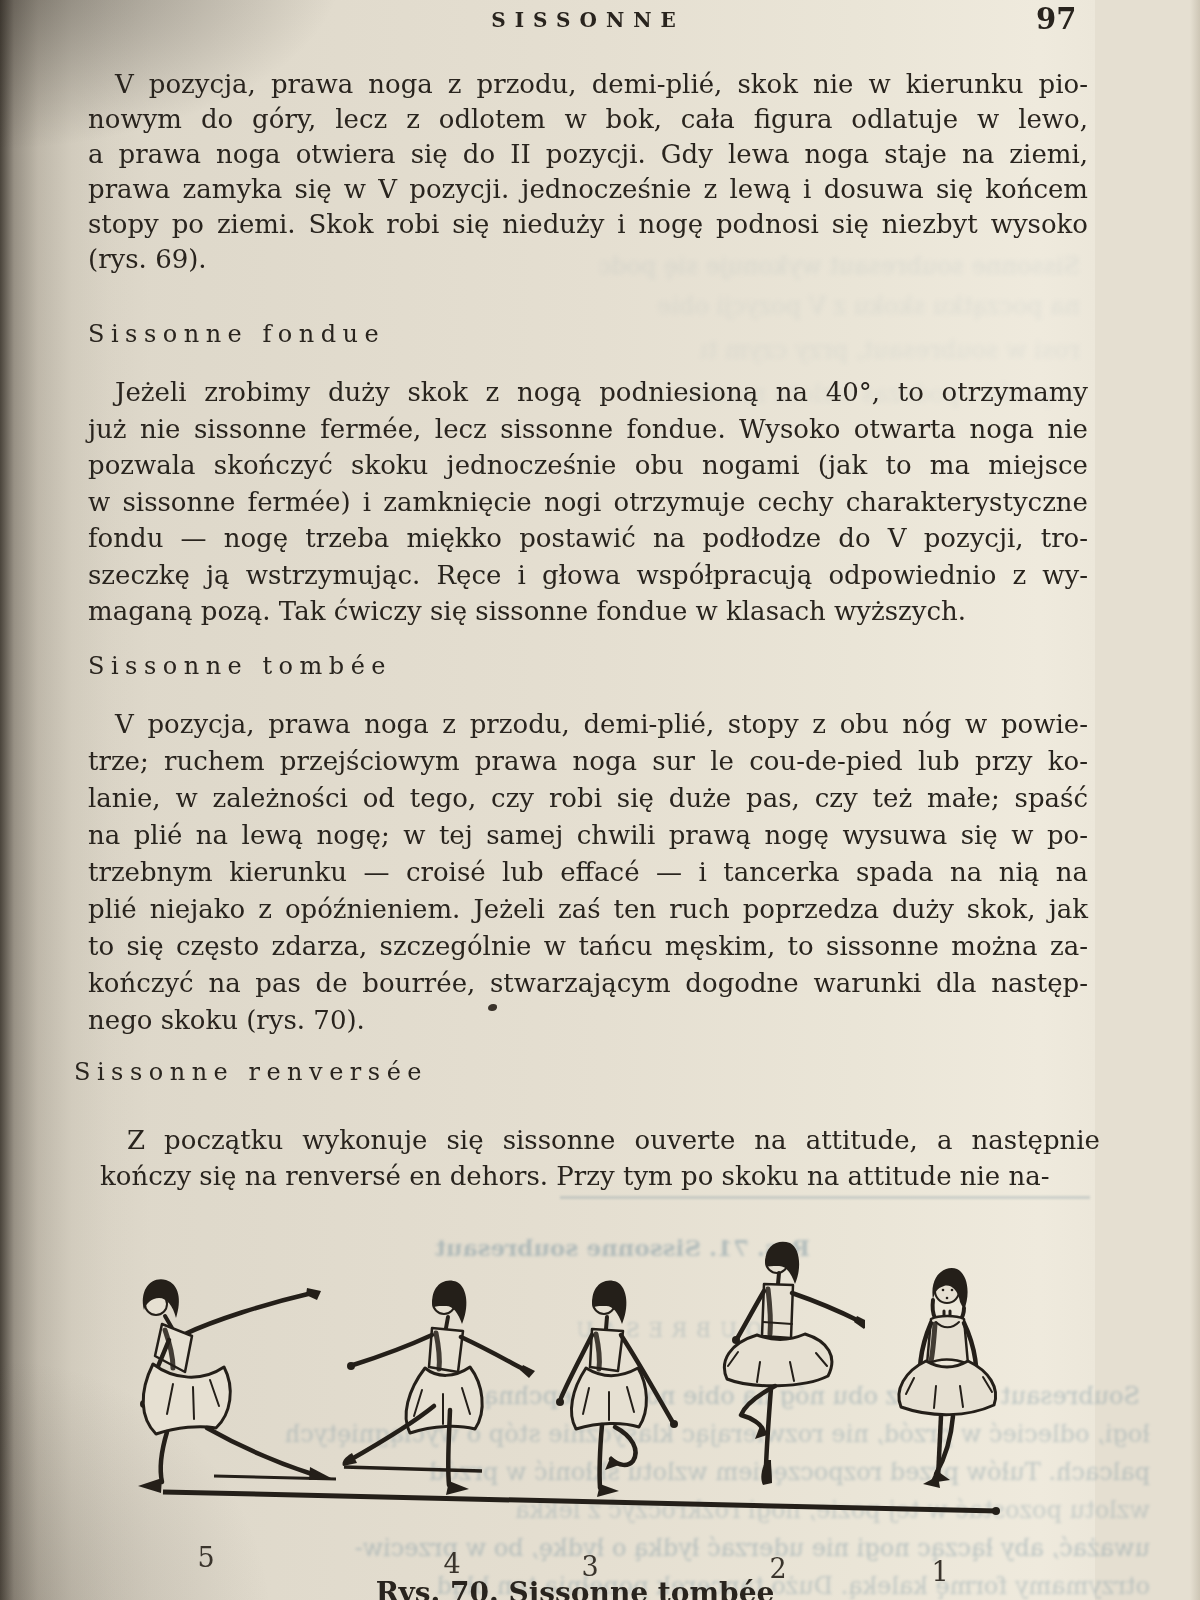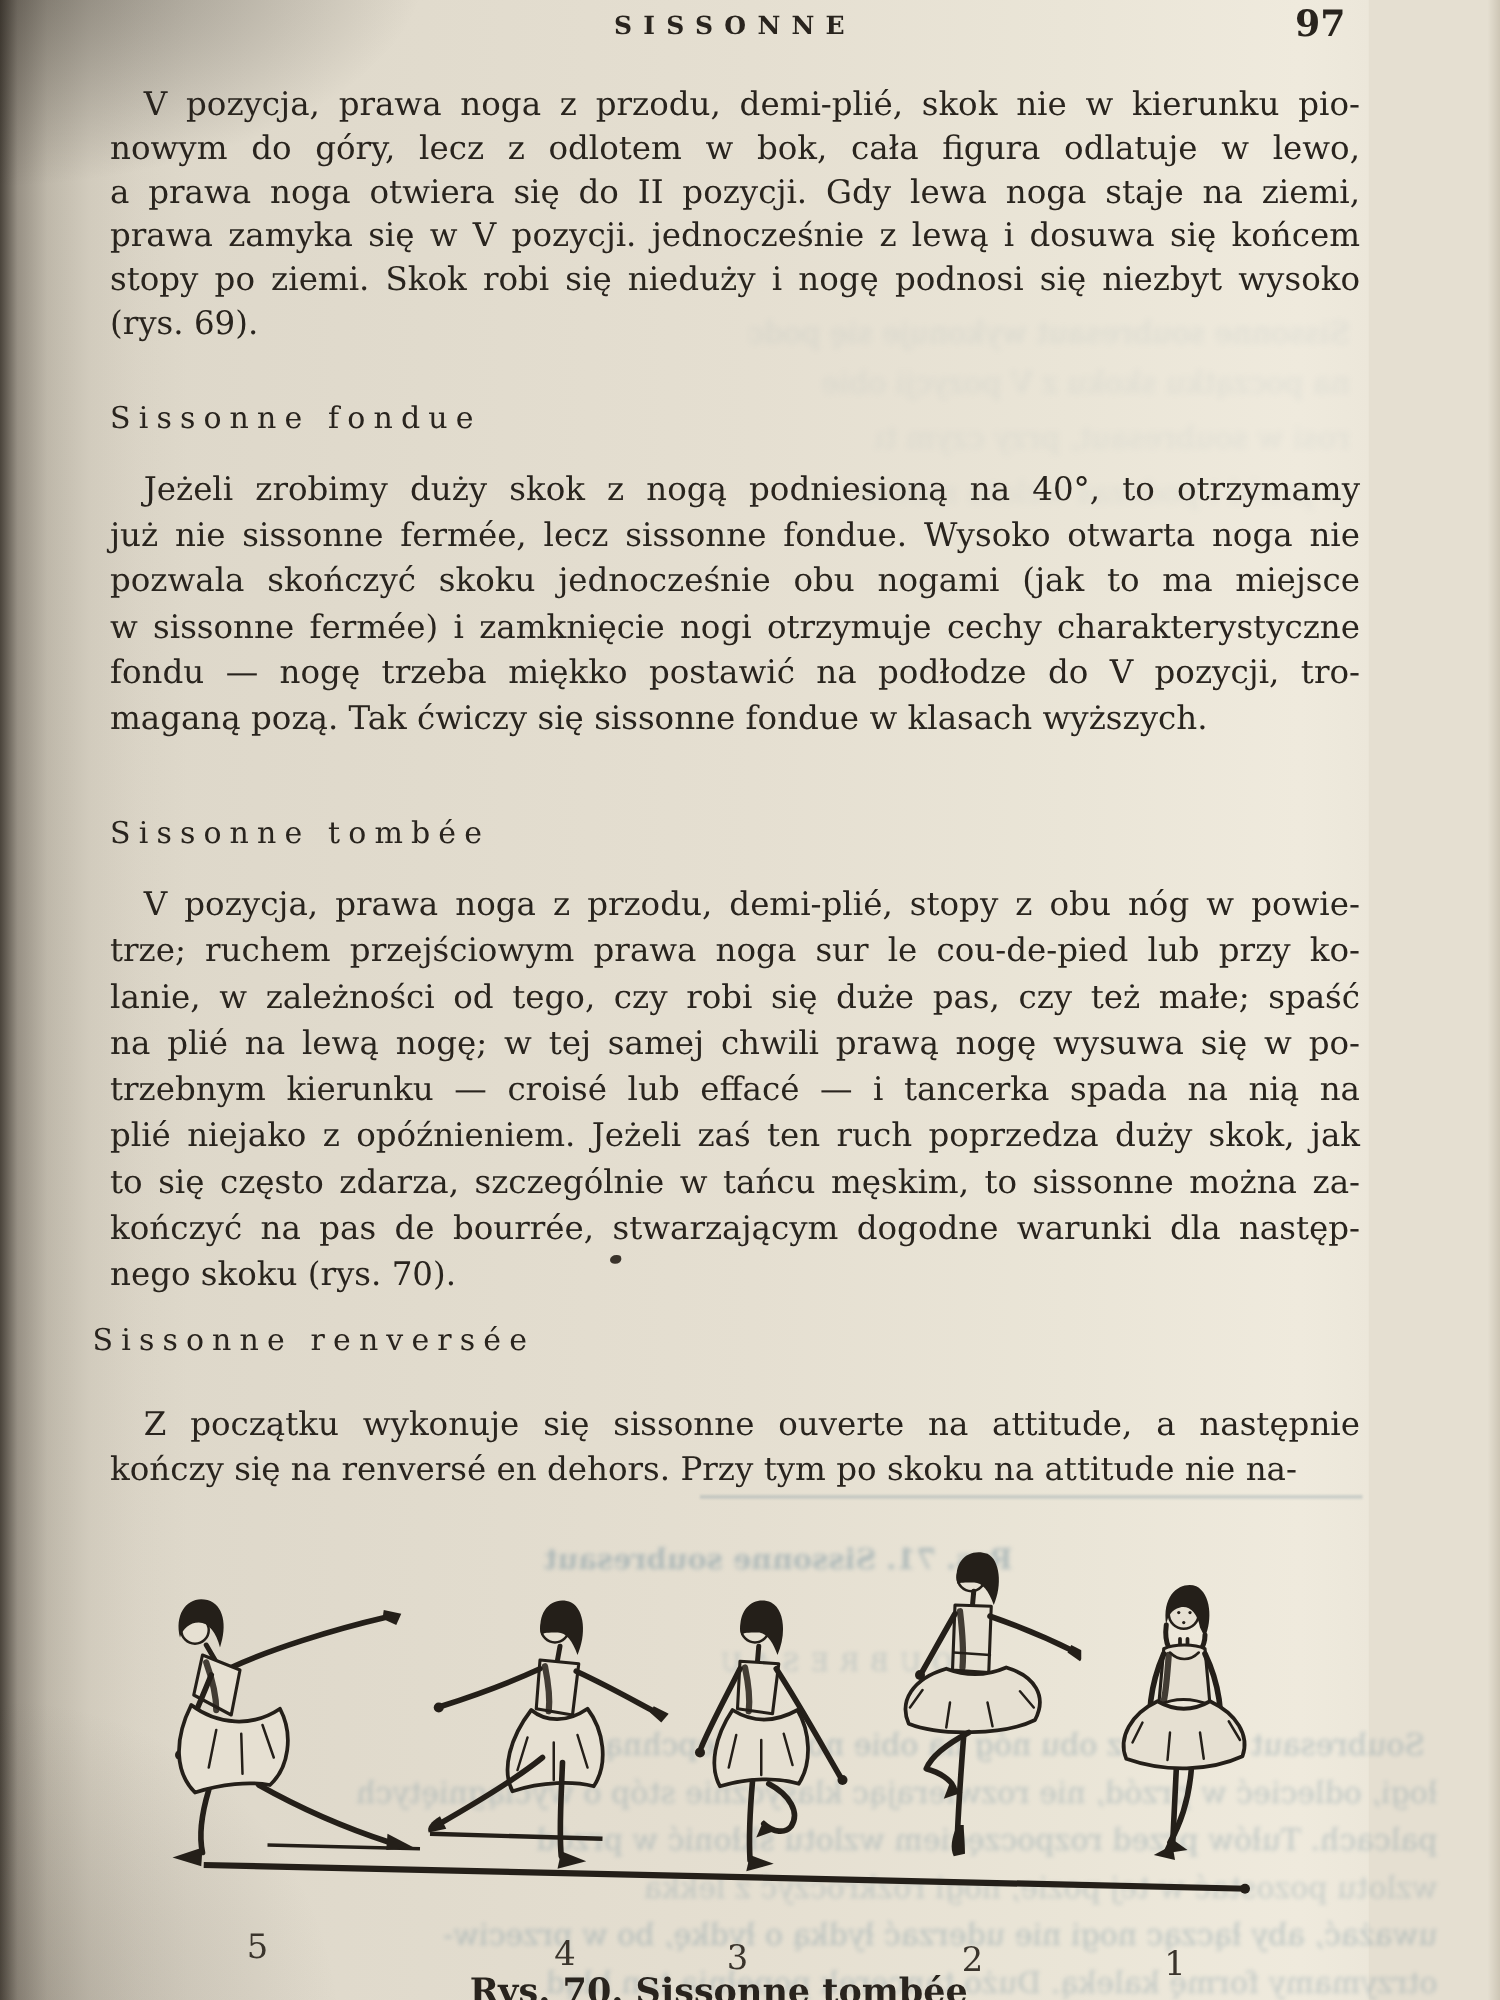--- a/index.html
+++ b/index.html
@@ -20,21 +20,21 @@
   .right-edge{position:absolute;top:0;left:1190px;width:10px;height:1600px;
     background:linear-gradient(90deg,rgba(0,0,0,0),rgba(150,140,118,.30));}
   .ink{color:#29241e;}
   .running-header{position:absolute;left:88px;top:8px;width:1000px;text-align:center;
     font-size:20px;font-weight:bold;letter-spacing:9px;z-index:5;}
   .page-number{position:absolute;left:1036px;top:2px;font-size:29px;font-weight:bold;z-index:5;}
   .para{position:absolute;left:88px;width:1000px;font-size:26px;z-index:4;}
   .p1{top:67px;line-height:35px;}
   .p2{top:374px;line-height:36.5px;}
   .p3{top:706px;line-height:37px;}
-  .p4{top:1122px;line-height:36px;}
+  .p4{top:1122px;line-height:36px;margin-left:12px;}
   .ln{text-align:justify;text-align-last:justify;white-space:nowrap;}
   .ln-last{text-align-last:left;}
   .para .ln:first-child{text-indent:27px;}
   .sec-h{position:absolute;left:88px;font-size:24px;letter-spacing:6.5px;z-index:4;white-space:nowrap;}
   .h-fondue{top:320px;}
   .h-tombee{top:652px;}
   .h-renversee{top:1058px;left:74px;}
   
   .bt{position:absolute;transform:scaleX(-1);color:#7d97a3;filter:blur(1.6px);
     font-size:24px;white-space:nowrap;overflow:hidden;z-index:1;}
@@ -92,20 +92,21 @@
       <div class="ln ln-last">(rys. 69).</div>
     </div>
 
   <div class="sec-h h-fondue ink">Sissonne fondue</div>
   <div class="para p2 ink">
       <div class="ln">Jeżeli zrobimy duży skok z nogą podniesioną na 40°, to otrzymamy</div>
       <div class="ln">już nie sissonne fermée, lecz sissonne fondue. Wysoko otwarta noga nie</div>
       <div class="ln">pozwala skończyć skoku jednocześnie obu nogami (jak to ma miejsce</div>
       <div class="ln">w sissonne fermée) i zamknięcie nogi otrzymuje cechy charakterystyczne</div>
       <div class="ln">fondu — nogę trzeba miękko postawić na podłodze do V pozycji, tro-</div>
+      <div class="ln">szeczkę ją wstrzymując. Ręce i głowa współpracują odpowiednio z wy-</div>
       <div class="ln ln-last">maganą pozą. Tak ćwiczy się sissonne fondue w klasach wyższych.</div>
     </div>
 
   <div class="sec-h h-tombee ink">Sissonne tombée</div>
   <div class="para p3 ink">
       <div class="ln">V pozycja, prawa noga z przodu, demi-plié, stopy z obu nóg w powie-</div>
       <div class="ln">trze; ruchem przejściowym prawa noga sur le cou-de-pied lub przy ko-</div>
       <div class="ln">lanie, w zależności od tego, czy robi się duże pas, czy też małe; spaść</div>
       <div class="ln">na plié na lewą nogę; w tej samej chwili prawą nogę wysuwa się w po-</div>
       <div class="ln">trzebnym kierunku — croisé lub effacé — i tancerka spada na nią na</div>

